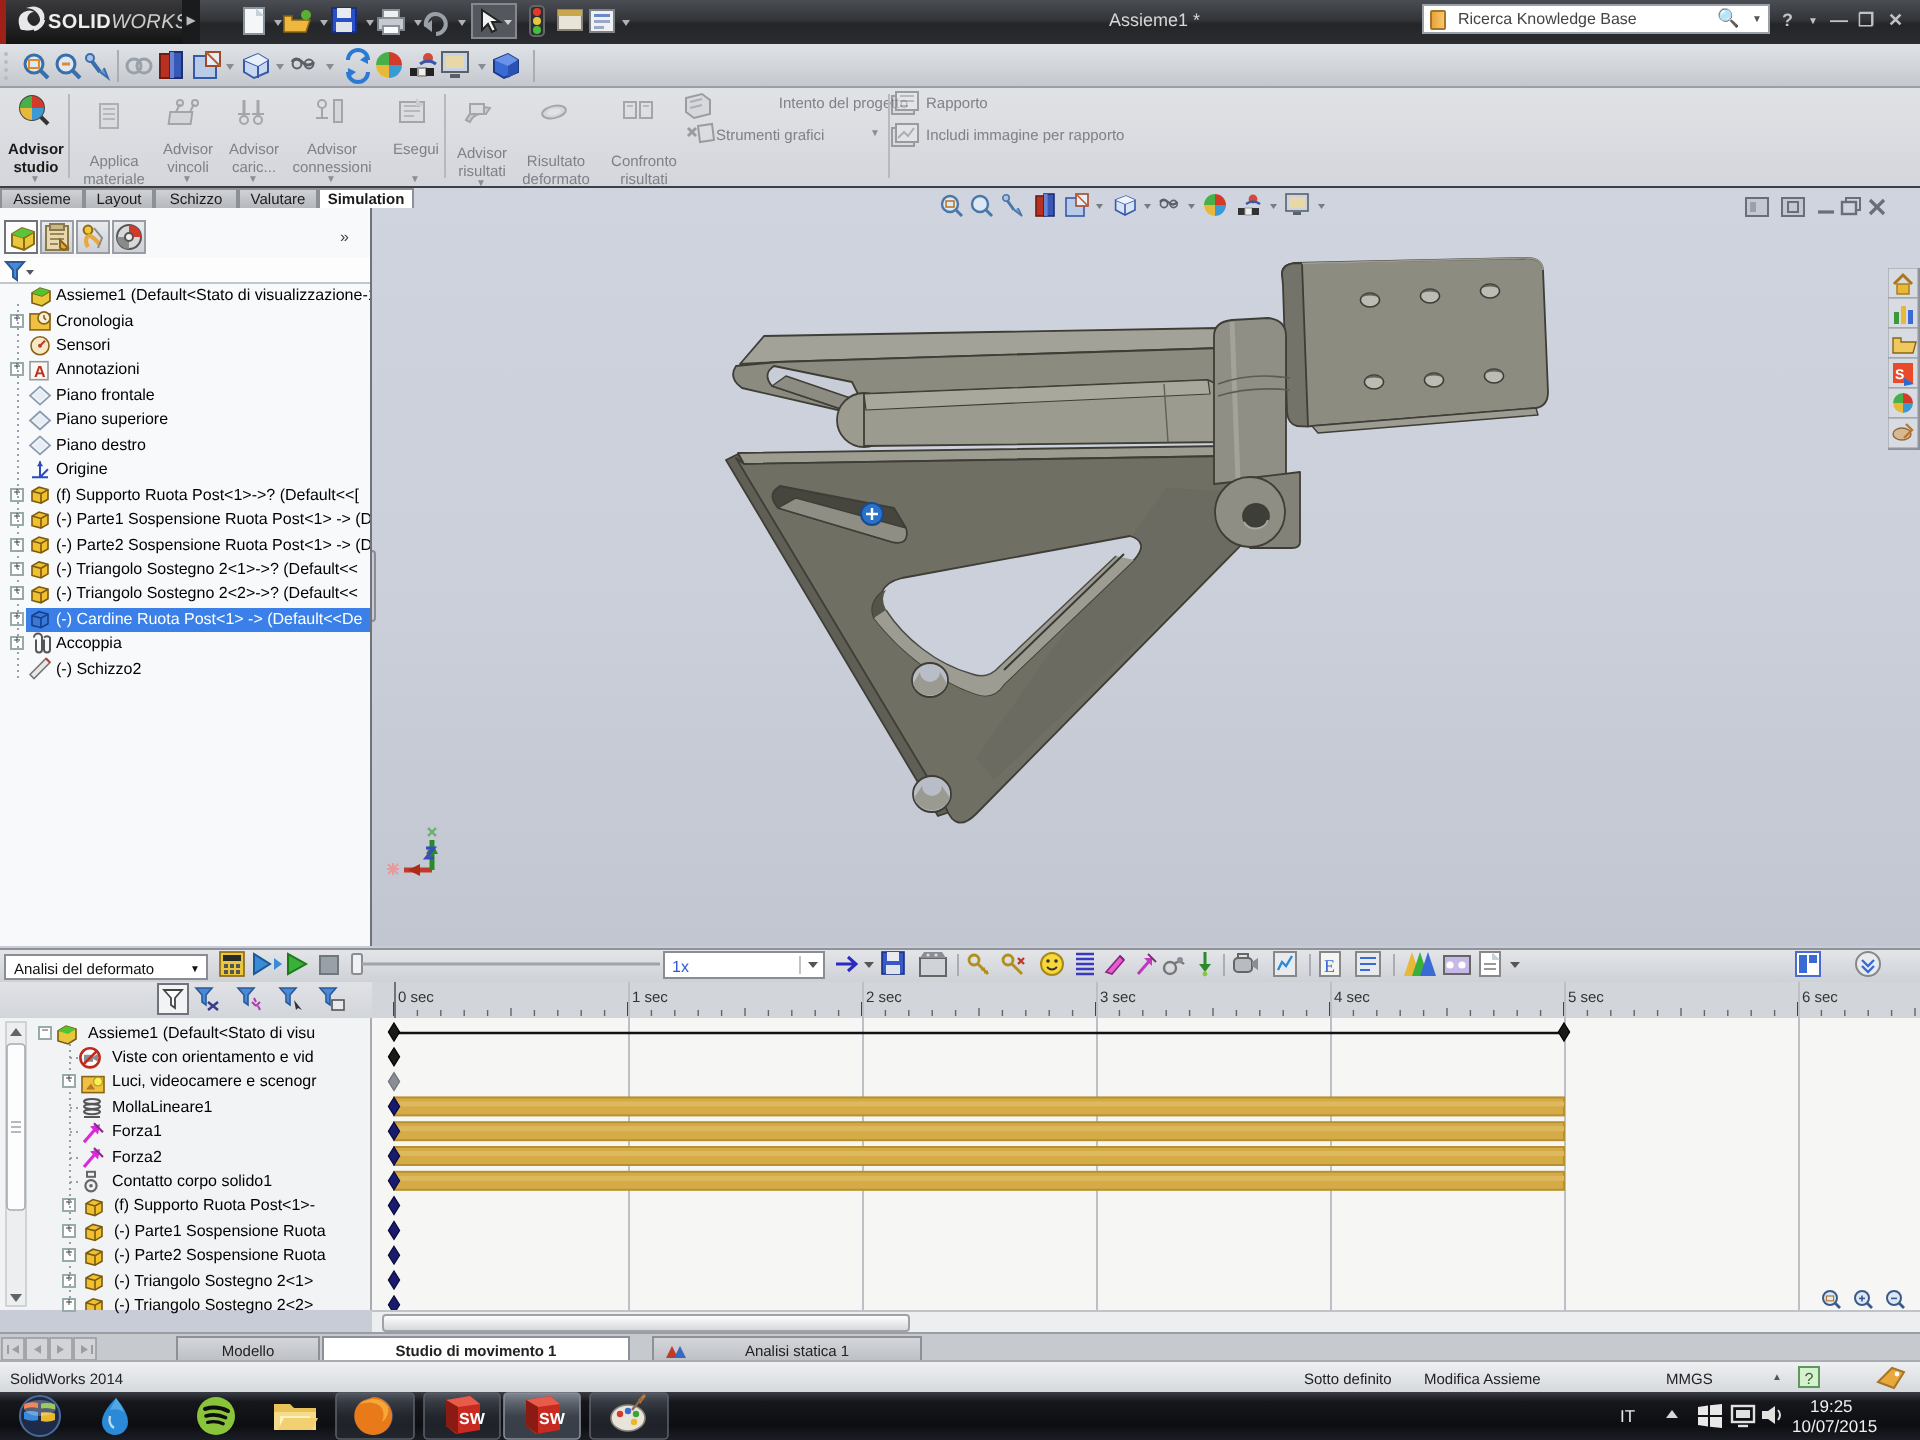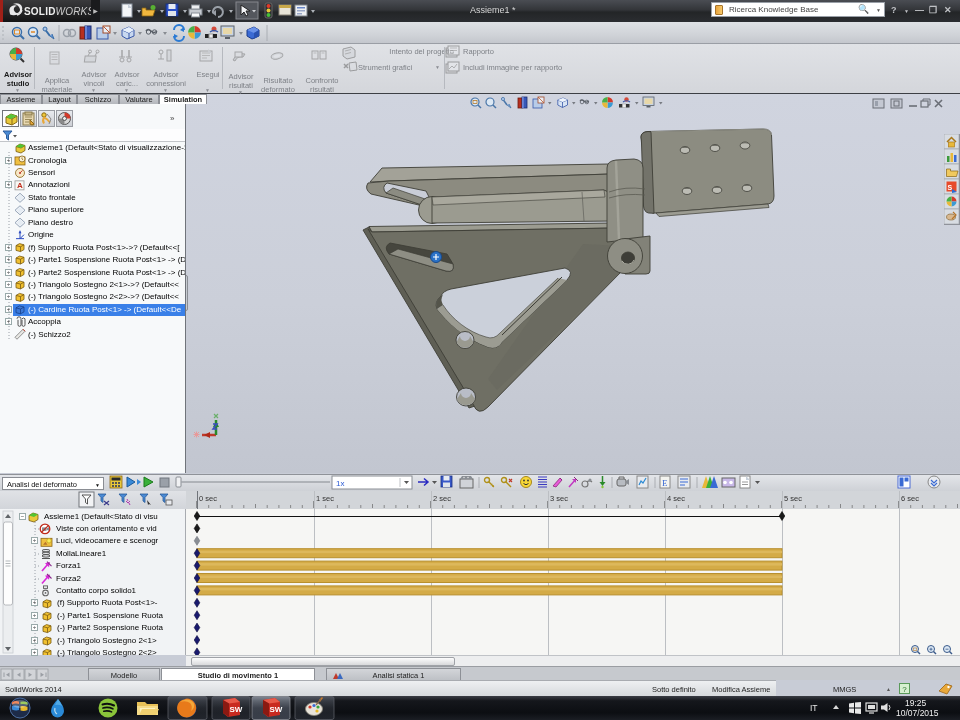--- a/index.html
+++ b/index.html
@@ -6,21 +6,21 @@
 html,body { width:960px; height:720px; overflow:hidden; }
 body { font-family:"Liberation Sans", sans-serif; position:relative; background:#c8ccd6; }
 .abs { position:absolute; }
 
 #titlebar { left:0; top:0; width:960px; height:22px; background:linear-gradient(180deg,#4a4d53 0%,#333539 45%,#232527 55%,#2b2d31 100%); }
 #redstrip { left:0; top:0; width:3px; height:22px; background:#a02018; }
 #logo { left:3px; top:0; width:88px; height:22px; background:linear-gradient(180deg,#3a3a3c,#141415); color:#fff; }
 #logo .sw { position:absolute; left:21px; top:6px; font-size:10px; letter-spacing:0.2px; color:#eee; font-weight:bold; }
 #logo .sw i { font-style:italic; font-weight:normal; color:#ccc; }
 #logoarrow { left:91px; top:0px; width:9px; height:22px; background:#1a1b1d; color:#bbb; font-size:6px; line-height:22px; text-align:center; }
-#apptitle { left:470px; top:5px; width:130px; font-size:9px; color:#d6d6d6; text-align:left; }
+#apptitle { left:470px; top:5px; width:130px; font-size:9px; color:#d6d6d6; text-align:right; }
 #searchbox { left:711px; top:2px; width:174px; height:15px; background:#fff; border:1px solid #9aa0a8; }
 #searchbox .book { position:absolute; left:3px; top:2px; width:8px; height:10px; background:linear-gradient(90deg,#e8a33d,#f6c96a); border:1px solid #a8742a; border-radius:1px; }
 #searchbox .stext { position:absolute; left:17px; top:2px; font-size:8px; color:#444; }
 #searchbox .mag { position:absolute; right:14px; top:1px; font-size:9px; color:#3a76a8; }
 #searchbox .sdrop { position:absolute; right:3px; top:4px; font-size:5px; color:#555; }
 .winbtn { position:absolute; top:5px; color:#c0c2c6; font-size:9px; font-weight:bold; }
 
 #toolbar2 { left:0; top:22px; width:960px; height:22px; background:linear-gradient(180deg,#dfe2e6 0%,#d0d3d8 60%,#c4c7cd 100%); border-bottom:1px solid #9a9ea5; }
 
 #ribbon { left:0; top:44px; width:960px; height:50px; background:linear-gradient(180deg,#e0e2e6,#d4d6db); border-bottom:1px solid #3c3f44; }
@@ -53,21 +53,21 @@
 .mrow { position:absolute; left:0; width:185px; height:12px; font-size:8px; color:#000; white-space:nowrap; overflow:hidden; }
 .gridline { position:absolute; top:491px; width:1px; height:164px; background:#bcbfc3; }
 
 #hscroll { left:186px; top:655px; width:774px; height:11px; background:#edeeef; border-top:1px solid #c0c3c7; }
 #hthumb { position:absolute; left:5px; top:1px; width:264px; height:9px; background:linear-gradient(180deg,#fdfdfd,#d8d9db); border:1px solid #9fa2a7; border-radius:2px; }
 
 #tabs2 { left:0; top:666px; width:960px; height:14px; background:#c6c9ce; border-top:1px solid #9a9da2; }
 .btab { position:absolute; top:1px; height:13px; background:linear-gradient(180deg,#d3d5d9,#bcbfc4); border:1px solid #8d9096; border-bottom:none; font-size:7.5px; color:#222; text-align:center; line-height:13px; }
 .btab.active { background:#fff; font-weight:bold; }
 
-#statusbar { left:0; top:680px; width:776px; height:16px; background:linear-gradient(180deg,#eef0f2,#d6d9dc); border-top:1px solid #a8abb0; font-size:7.5px; color:#222; }
+#statusbar { left:0; top:680px; width:960px; height:16px; background:linear-gradient(180deg,#eef0f2,#d6d9dc); border-top:1px solid #a8abb0; font-size:7.5px; color:#222; }
 
 #taskbar { left:0; top:696px; width:960px; height:24px; background:linear-gradient(180deg,#3a3d45 0%,#15171c 20%,#0c0e12 70%,#1b1e24 100%); }
 </style>
 </head>
 <body>
 
 <div class="abs" id="titlebar"></div>
 <div class="abs" id="redstrip"></div>
 <div class="abs" id="logo">
     <svg width="88" height="22" style="position:absolute;left:0;top:0;">
@@ -591,21 +591,21 @@
         <span class="txt">Cronologia</span>
       </div>
 <div class="trow" style="top:62.9px;">
         <span class="txt">Sensori</span>
       </div>
 <div class="trow" style="top:75.3px;">
         <span class="eb">+</span>
         <span class="txt">Annotazioni</span>
       </div>
 <div class="trow" style="top:87.8px;">
-        <span class="txt">Stato frontale</span>
+        <span class="txt">Piano frontale</span>
       </div>
 <div class="trow" style="top:100.2px;">
         <span class="txt">Piano superiore</span>
       </div>
 <div class="trow" style="top:112.7px;">
         <span class="txt">Piano destro</span>
       </div>
 <div class="trow" style="top:125.1px;">
         <span class="txt">Origine</span>
       </div>

